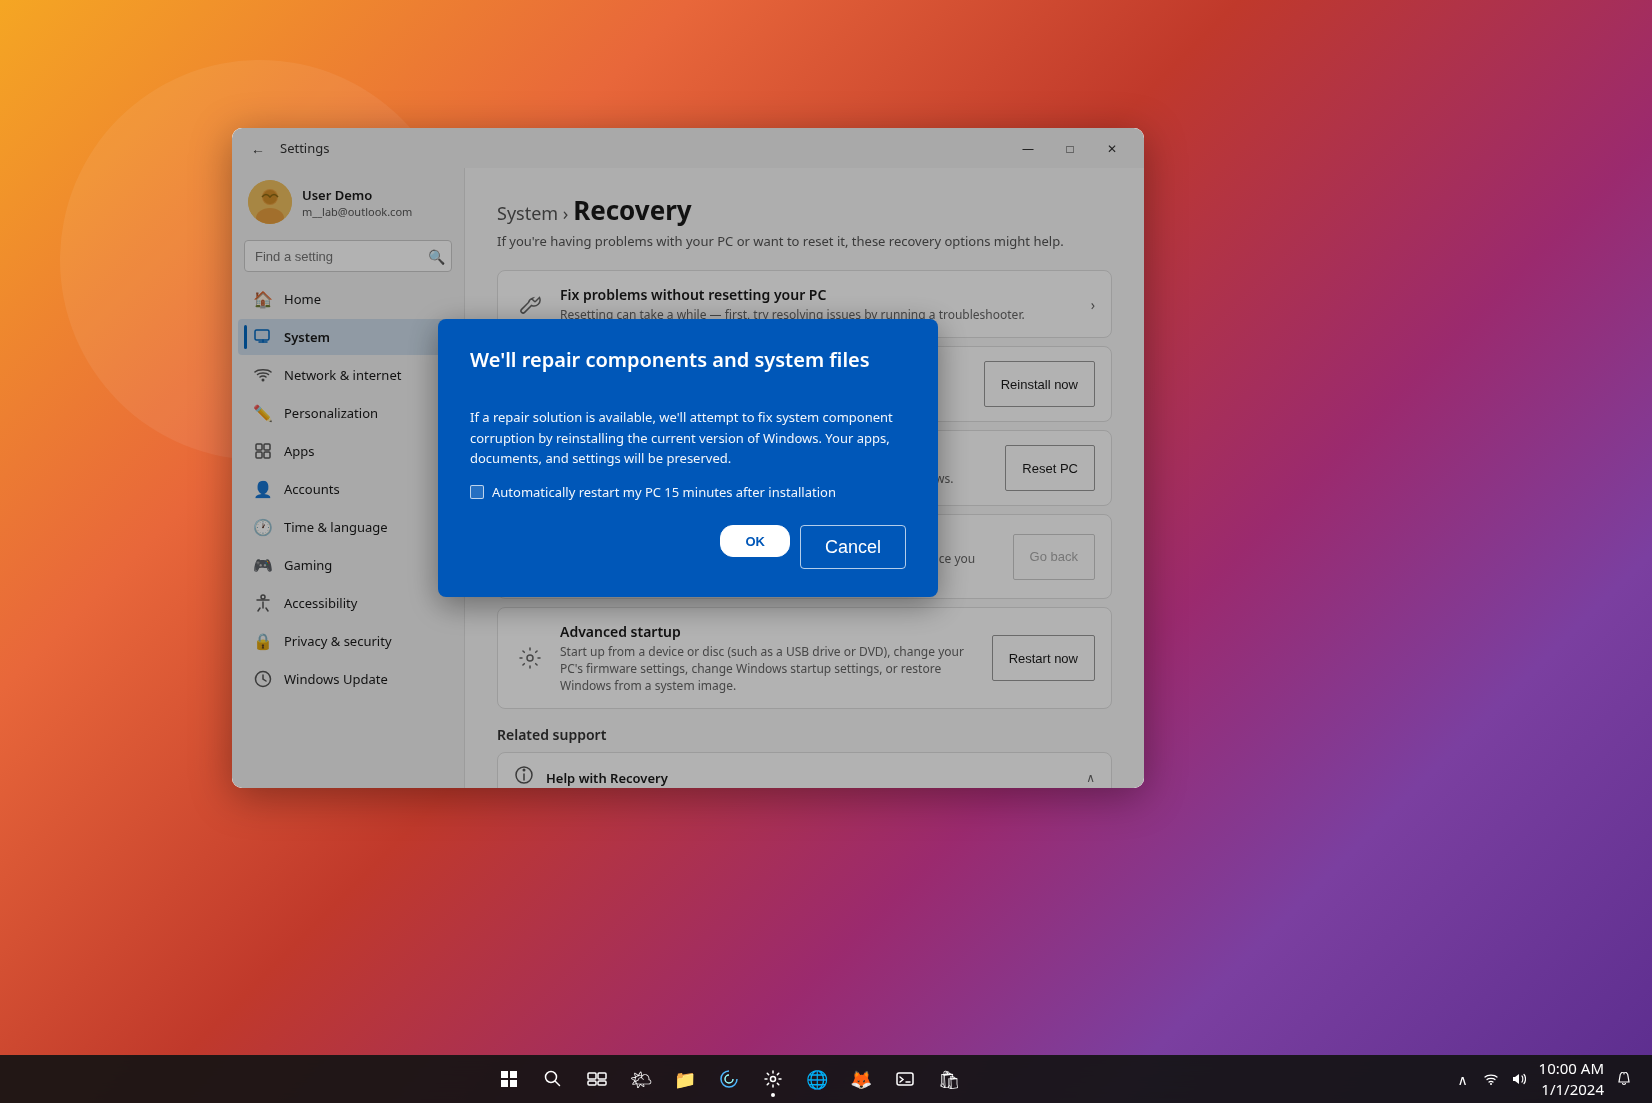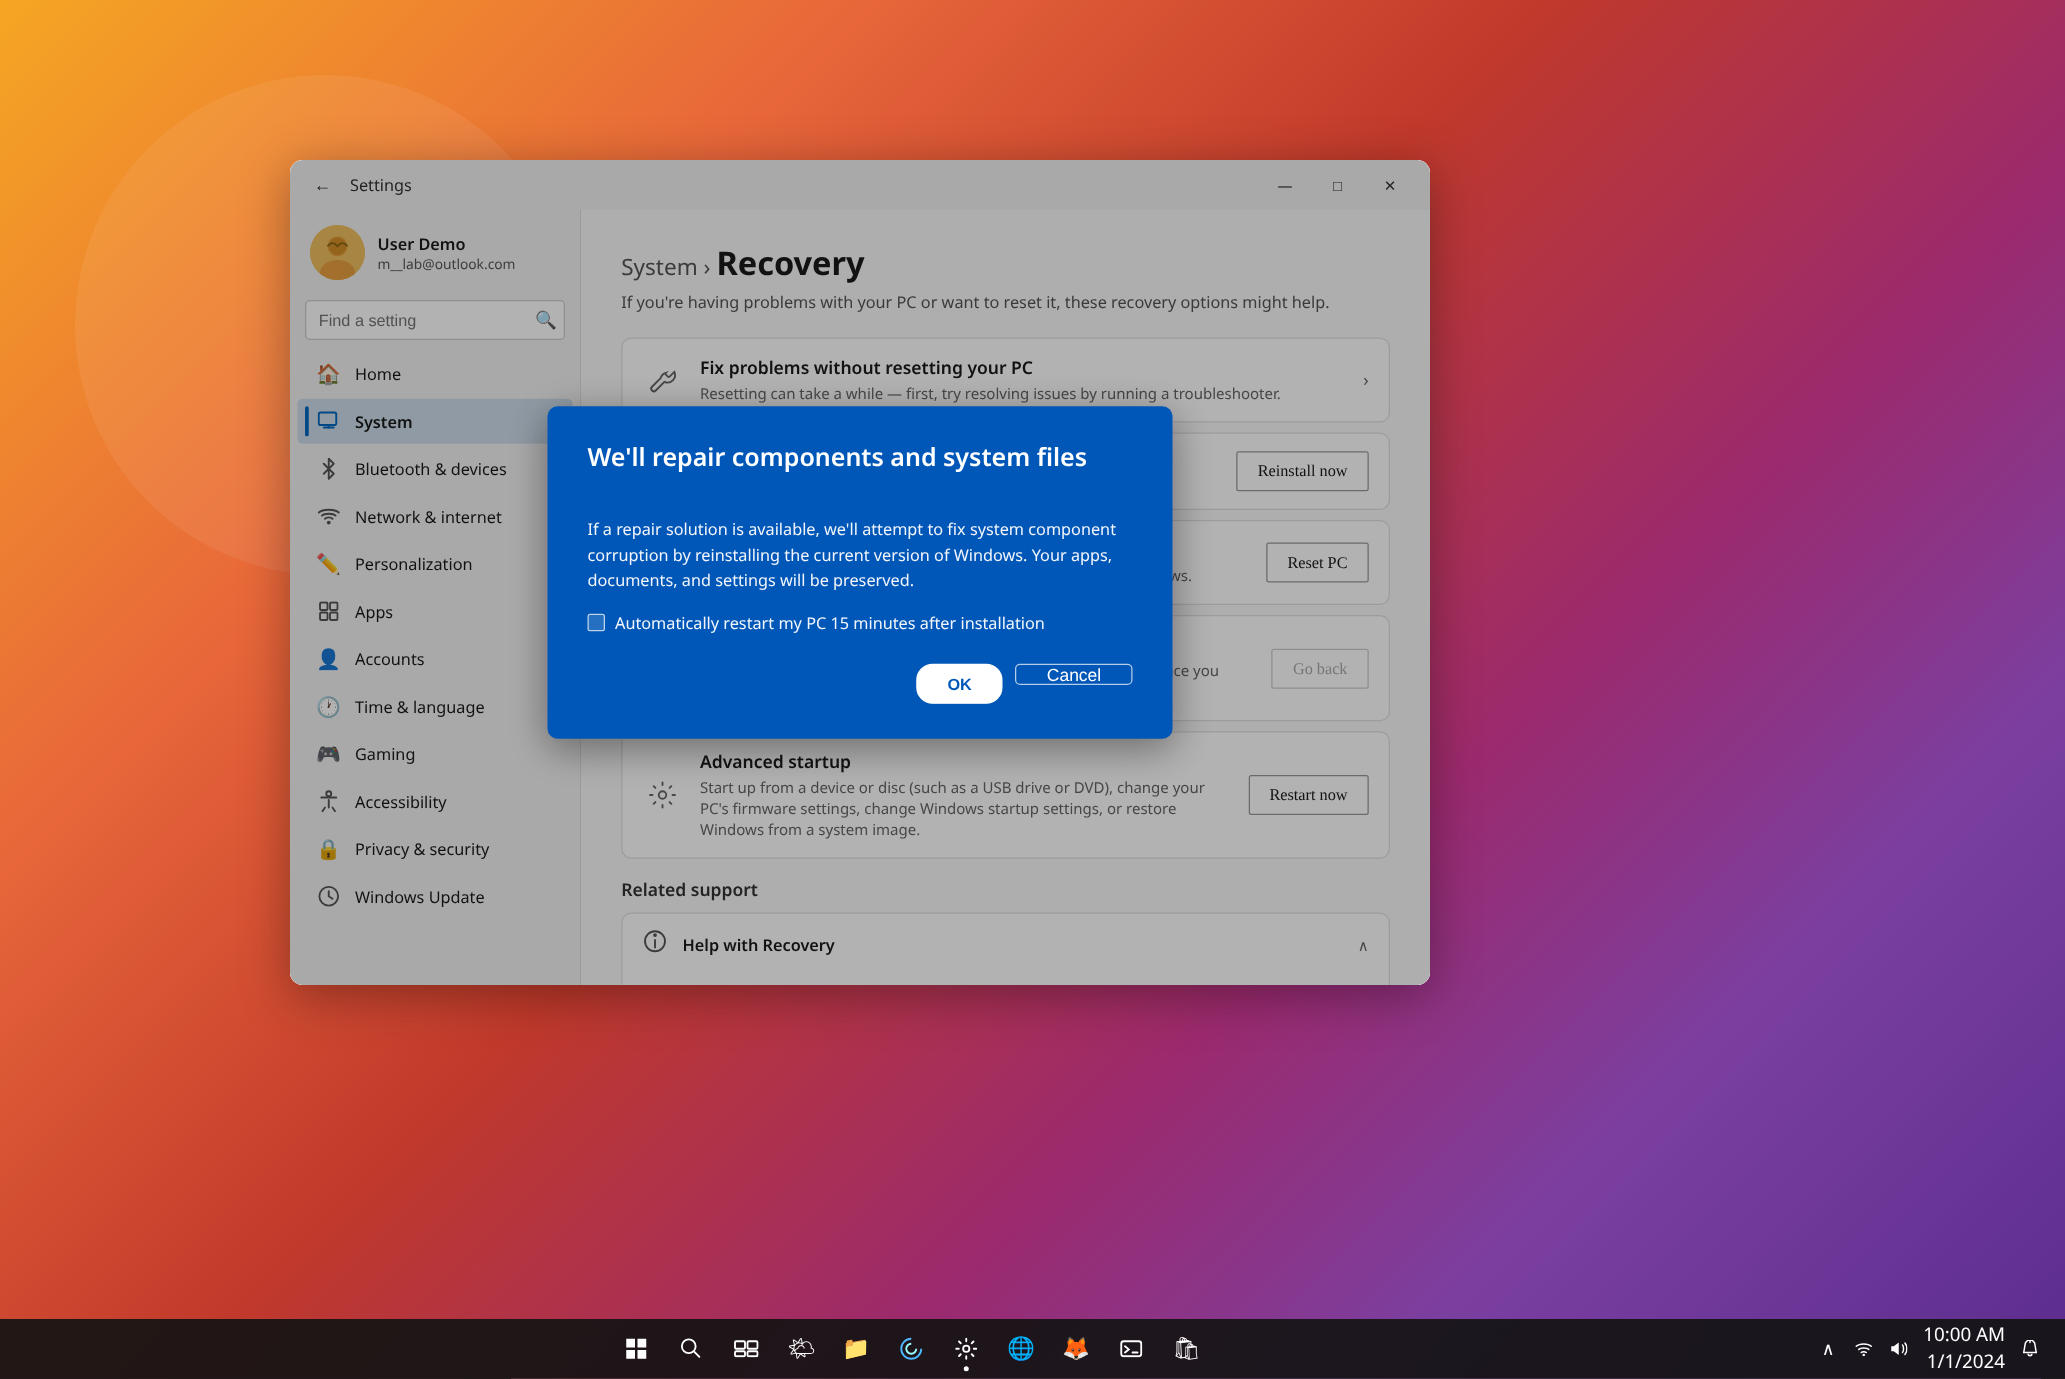--- a/index.html
+++ b/index.html
@@ -234,30 +234,29 @@
       font-size: 20px;
       flex-shrink: 0;
       color: #555;
     }
     .recovery-text { flex: 1; }
     .recovery-title { font-size: 14px; font-weight: 600; color: #1a1a1a; }
     .recovery-desc { font-size: 12px; color: #666; margin-top: 2px; }
     .recovery-action { display: flex; align-items: center; gap: 8px; }
 
     .action-btn {
-      height: 32px;
+      height: 46px;
       padding: 0 16px;
       border: 1px solid #999;
       border-radius: 2px;
       background: white;
       font-size: 13px;
       cursor: pointer;
       color: #1a1a1a;
       white-space: nowrap;
-      font-family: Liberation Serif, serif;
     }
     .action-btn.disabled { color: #aaa; border-color: #ccc; cursor: default; }
 
     .chevron-right {
       color: #666;
       font-size: 14px;
       margin-left: 8px;
     }
 
     
@@ -368,27 +367,27 @@
       padding: 0 24px;
       background: white;
       color: #0057b8;
       border: 1px solid white;
       border-radius: 13px;
       font-size: 13px;
       font-weight: 600;
       cursor: pointer;
     }
     .modal-btn-cancel {
-      height: 17px;
+      height: 44px;
       padding: 0 24px;
       background: transparent;
       color: white;
       border: 1px solid rgba(255,255,255,0.7);
       border-radius: 4px;
-      font-size: 14px;
+      font-size: 18px;
       cursor: pointer;
     }
 
     
     .taskbar {
       position: absolute;
       bottom: 0;
       left: 0;
       right: 0;
       height: 48px;
@@ -502,28 +501,20 @@
         <span class="nav-icon">
           <svg width="18" height="18" viewBox="0 0 18 18" fill="none">
             <rect x="1" y="2" width="14" height="10" rx="1.5" stroke="#0067c0" stroke-width="1.5" fill="none"></rect>
             <path d="M5 14h8" stroke="#0067c0" stroke-width="1.5" stroke-linecap="round"></path>
             <path d="M9 12v2" stroke="#0067c0" stroke-width="1.5" stroke-linecap="round"></path>
           </svg>
         </span>
         <span>System</span>
       </div>
       <div class="nav-item">
-        <span class="nav-icon" style="font-size:14px; color:#555;">
-          <svg width="14" height="18" viewBox="0 0 14 18" fill="none">
-            <path d="M3 5l8 8-4 4V1l4 4-8 8" stroke="#555" stroke-width="1.5" stroke-linecap="round" stroke-linejoin="round" fill="none"></path>
-          </svg>
-        </span>
-        <span>Bluetooth &amp; devices</span>
-      </div>
-      <div class="nav-item">
         <span class="nav-icon">
           <svg width="18" height="14" viewBox="0 0 18 14" fill="none">
             <path d="M1 4C4 1 14 1 17 4" stroke="#555" stroke-width="1.5" stroke-linecap="round" fill="none"></path>
             <path d="M3.5 6.5C5.5 4.5 12.5 4.5 14.5 6.5" stroke="#555" stroke-width="1.5" stroke-linecap="round" fill="none"></path>
             <path d="M6 9C7.5 7.5 10.5 7.5 12 9" stroke="#555" stroke-width="1.5" stroke-linecap="round" fill="none"></path>
             <circle cx="9" cy="12" r="1.5" fill="#555"></circle>
           </svg>
         </span>
         <span>Network &amp; internet</span>
       </div>

